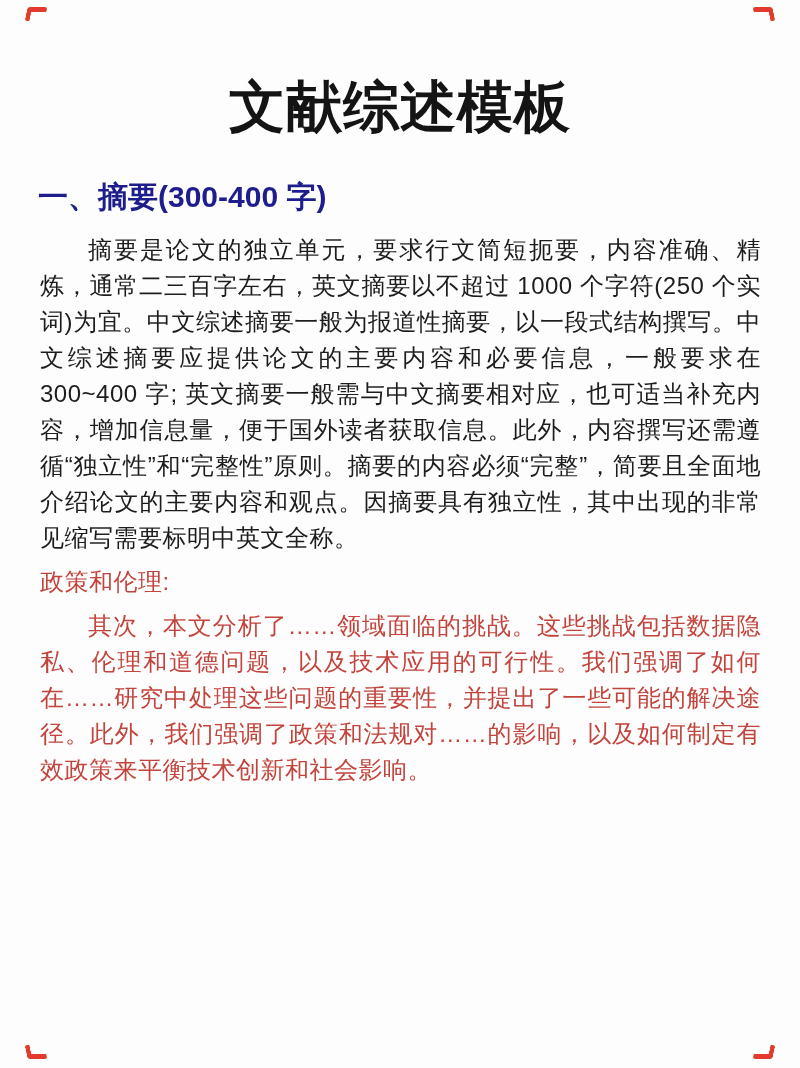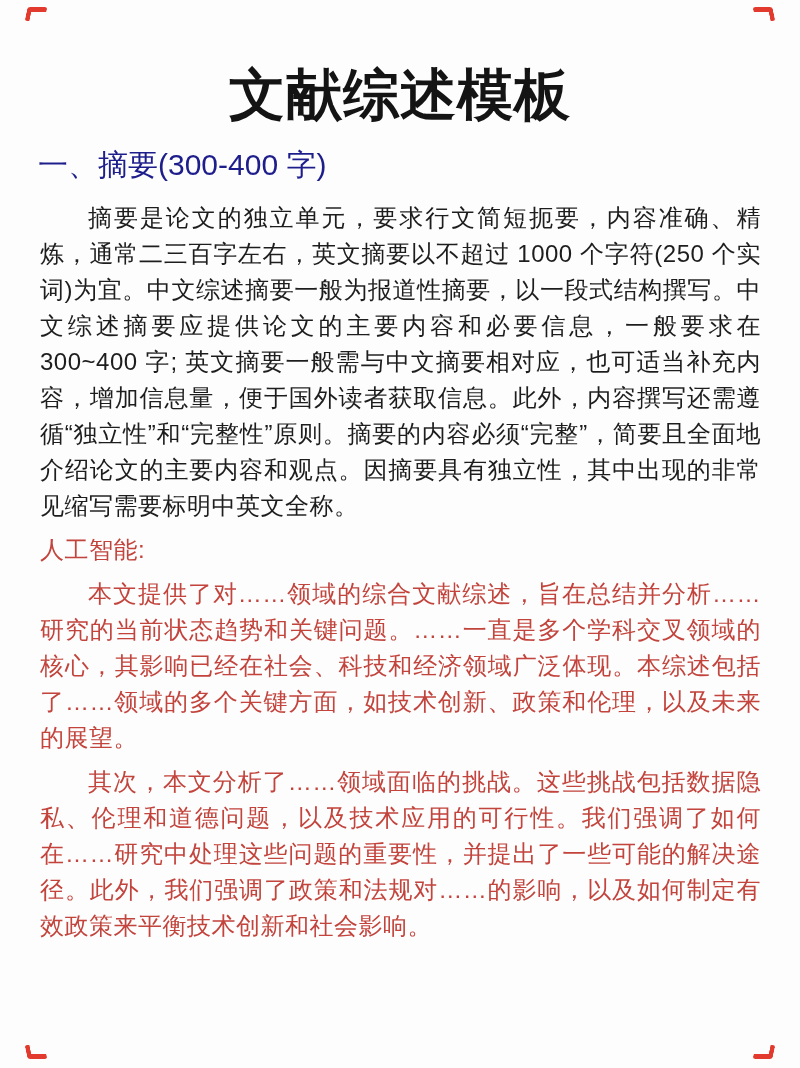--- a/index.html
+++ b/index.html
@@ -34,34 +34,34 @@
   .corner.tl::before { border-left-width: 5px; border-top-width: 5px; transform: skewX(-12deg); }
   .corner.tr { right: 26px; top: 7px; }
   .corner.tr::before { border-right-width: 5px; border-top-width: 5px; transform: skewX(12deg); }
   .corner.bl { left: 26px; bottom: 9px; }
   .corner.bl::before { border-left-width: 5px; border-bottom-width: 5px; transform: skewX(12deg); }
   .corner.br { right: 26px; bottom: 9px; }
   .corner.br::before { border-right-width: 5px; border-bottom-width: 5px; transform: skewX(-12deg); }
 
   
   .doc-title {
-    margin: 0;
+    margin: 12px;
     padding-top: 60px;
     text-align: center;
     font-size: 56px;
     line-height: 70px;
     font-weight: 700;
     color: #141414;
     letter-spacing: 1px;
   }
   .section-heading {
-    margin: 16px 0 0 38px;
+    margin: 36px 0 0 38px;
     font-size: 30px;
     line-height: 38px;
-    font-weight: 400;
+    font-weight: 700;
     color: #1d1d8c;
   }
   .content {
     margin: 16px 31px 0 32px;
     font-size: 24px;
     line-height: 36px;
     text-align: justify;
     text-justify: inter-character;
     color: #1d1d1d;
     letter-spacing: 0.5px;
@@ -88,22 +88,21 @@
   <span class="corner br"></span>
 
   <h1 class="doc-title">文献综述模板</h1>
 
   <h2 class="section-heading">一、摘要(300-400 字)</h2>
 
   <div class="content">
 
     <p>摘要是论文的独立单元，要求行文简短扼要，内容准确、精炼，通常二三百字左右，英文摘要以不超过 1000 个字符(250 个实词)为宜。中文综述摘要一般为报道性摘要，以一段式结构撰写。中文综述摘要应提供论文的主要内容和必要信息，一般要求在 300~400 字; 英文摘要一般需与中文摘要相对应，也可适当补充内容，增加信息量，便于国外读者获取信息。此外，内容撰写还需遵循“独立性”和“完整性”原则。摘要的内容必须“完整”，简要且全面地介绍论文的主要内容和观点。因摘要具有独立性，其中出现的非常见缩写需要标明中英文全称。</p>
 
-    <p class="ref-label red-text">人工智能:</p>
+    <p class="ref-label red-text">政策和伦理:</p>
 
-    <p class="red-text">本文提供了对……领域的综合文献综述，旨在总结并分析……研究的当前状态趋势和关键问题。……一直是多个学科交叉领域的核心，其影响已经在社会、科技和经济领域广泛体现。本综述包括了……领域的多个关键方面，如技术创新、政策和伦理，以及未来的展望。</p>
 
 
     <p class="red-text">其次，本文分析了……领域面临的挑战。这些挑战包括数据隐私、伦理和道德问题，以及技术应用的可行性。我们强调了如何在……研究中处理这些问题的重要性，并提出了一些可能的解决途径。此外，我们强调了政策和法规对……的影响，以及如何制定有效政策来平衡技术创新和社会影响。</p>
 
   </div>
 
 </div>
 
 </body></html>

